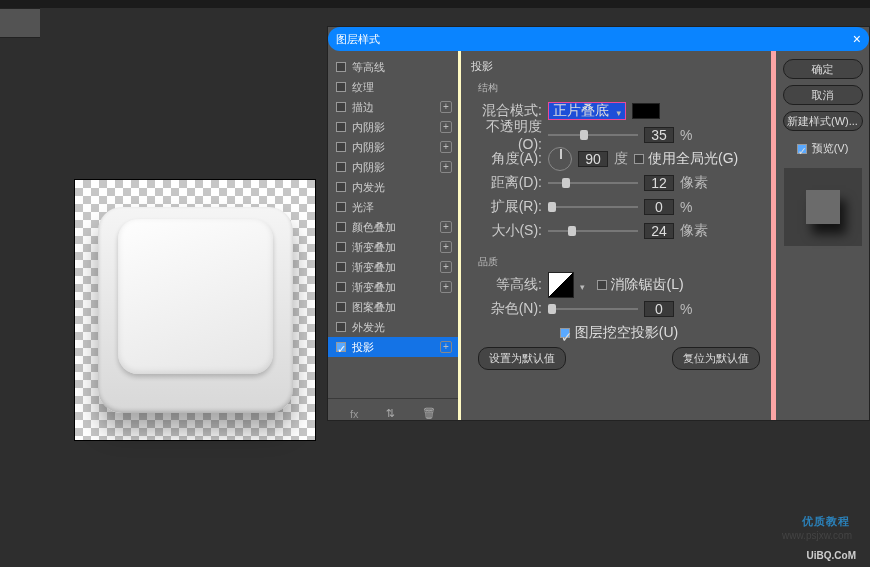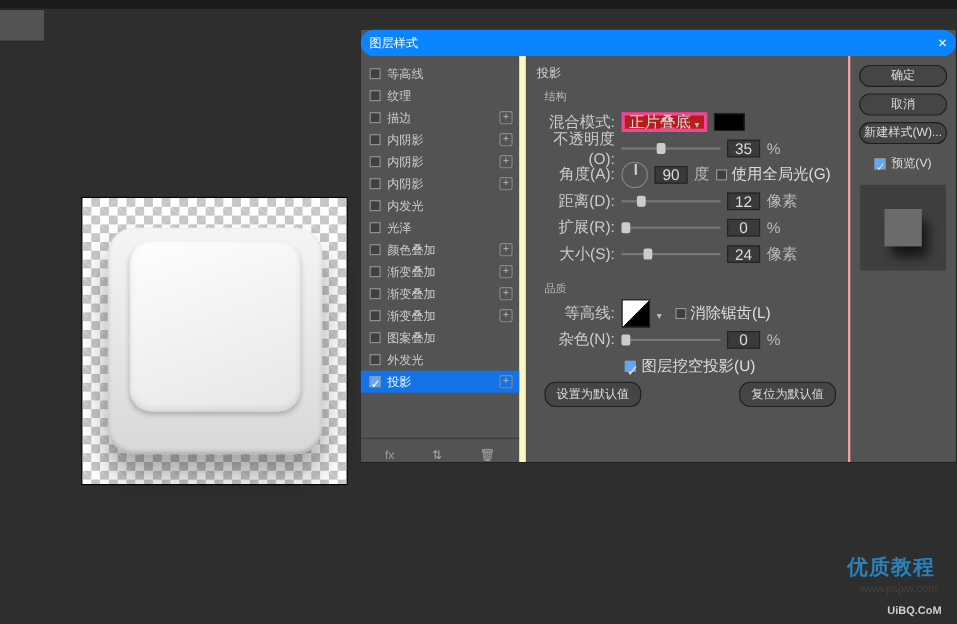--- a/index.html
+++ b/index.html
@@ -58,23 +58,23 @@
   .titlebar {
     height: 24px;
     background: #0a84ff;
     display: flex; align-items: center; justify-content: space-between;
     padding: 0 8px;
     color: #fff;
     border-radius: 12px;
   }
   .body { display: flex; height: calc(100% - 24px); }
   .col-effects {
-    width: 150px;
+    width: 133px;
     padding: 6px 0 0 0;
-    border-right: 6px solid #fef9c3;
+    border-right: 3px solid #fef9c3;
     display: flex; flex-direction: column;
   }
   .eff-row {
     display: flex; align-items: center; justify-content: space-between;
     height: 20px;
     padding: 0 6px 0 8px;
     color: #ccc;
   }
   .eff-row.sel { background: #1473e6; color: #fff; }
   .eff-row label { display: flex; align-items: center; gap: 6px; }
@@ -93,53 +93,53 @@
   .col-settings {
     flex: 1;
     padding: 8px 10px;
     position: relative;
   }
   .sect-title { color: #ddd; margin-bottom: 6px; }
   .group { border: 1px solid transparent; padding-left: 6px; margin-bottom: 8px;}
   .group-title { color: #bbb; font-size: 10px; margin-bottom: 6px; }
   .ctl-row { display: flex; align-items: center; gap: 6px; height: 20px; margin-bottom: 4px; font-size: 14px;}
   .ctl-row .lbl { width: 64px; text-align: right; color: #ccc; }
-  .dropdown { width: 78px; height: 18px; background: #b91c1c; border: 3px solid #ec4899; display: flex; align-items: center; justify-content: space-between; padding: 0 4px; }
+  .dropdown { width: 78px; height: 18px; background: #1d4ed8; border: 1px solid #ec4899; display: flex; align-items: center; justify-content: space-between; padding: 0 4px; }
   .swatch { width: 28px; height: 16px; background: #000; border: 1px solid #222; }
   .slider { position: relative; flex: 0 0 90px; height: 14px; }
   .slider .track { position: absolute; top: 6px; left: 0; right: 0; height: 2px; background: #777; }
   .slider .thumb { position: absolute; top: 2px; width: 8px; height: 10px; background: #ccc; border-radius: 2px; }
   .val { width: 30px; text-align: center; background: #3a3a3a; border: 1px solid #222; height: 16px; line-height: 14px; }
   .unit { color: #bbb; }
   .dial { width: 24px; height: 24px; border: 1px solid #888; border-radius: 50%; position: relative; }
   .dial::after { content:''; position: absolute; left: 11px; top: 1px; width: 2px; height: 10px; background: #ccc; }
   .contour { width: 26px; height: 26px; background: linear-gradient(135deg,#fff 50%,#000 50%); border: 1px solid #222; }
   .btn-small { background: #454545; border: 1px solid #1f1f1f; padding: 3px 10px; border-radius: 10px; color: #ddd; }
   .btn-row { display: flex; gap: 8px; justify-content: space-between; margin-top: 4px;}
 
   .col-actions {
     width: 98px;
     padding: 8px 10px;
-    border-left: 2px solid #fca5a5;
+    border-left: 5px solid #fca5a5;
     display: flex; flex-direction: column; align-items: center; gap: 6px;
   }
   .action-btn {
     width: 80px; height: 20px;
     background: #454545;
     border: 1px solid #1f1f1f;
     border-radius: 10px;
     text-align: center; line-height: 18px;
     color: #ddd; font-size: 11px;
   }
   .prev-label { display: flex; align-items: center; gap: 5px; margin-top: 4px; font-size: 11px;}
   .preview-box { width: 78px; height: 78px; background: #3f3f3f; margin-top: 6px; display:flex;align-items:center;justify-content:center;}
   .preview-inner { width: 34px; height: 34px; background: #6b6b6b; box-shadow: 6px 10px 10px rgba(0,0,0,.7); }
 
   .close-x { font-size: 14px; cursor: pointer; }
-  .watermark1 { position: absolute; right: 20px; bottom: 38px; font-size: 19px; color: #2b81b9; font-weight: bold; letter-spacing: 1px;}
+  .watermark1 { position: absolute; right: 20px; bottom: 38px; font-size: 11px; color: #2b81b9; font-weight: bold; letter-spacing: 1px;}
   .watermark2 { position: absolute; right: 18px; bottom: 26px; font-size: 10px; color: #444; }
   .watermark3 { position: absolute; right: 14px; bottom: 6px; font-size: 10px; color: #cfcfcf; font-weight: bold;}
   .chev::after{content:'▾';font-size:9px;color:#bbb;}
   .trash, .updown { font-size: 11px; color: #aaa; }
 </style>
 </head>
 <body>
 
 <div class="topbar"></div>
 <div class="toolleft"></div>

